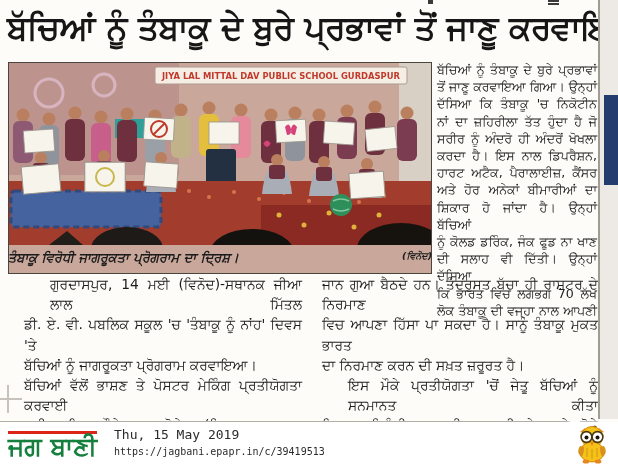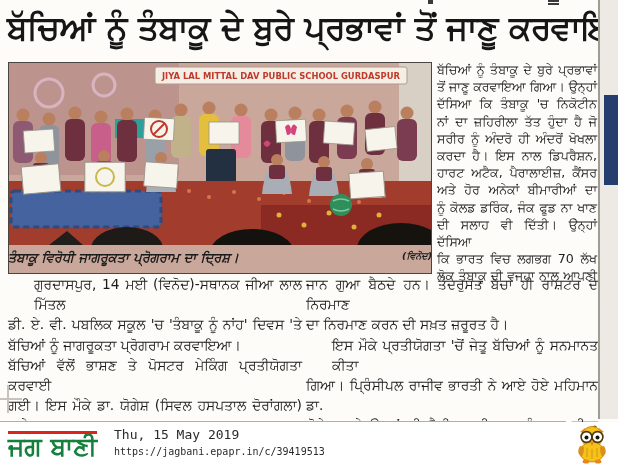--- a/index.html
+++ b/index.html
@@ -46,21 +46,21 @@
     position:absolute; left:437px; top:61px; width:160px;
   }
   .col-right .line { font-size:12.6px; line-height:17.2px; }
 
   .col-b1 {
     position:absolute; left:8px; top:274px; width:294px;
   }
   .col-b2 {
     position:absolute; left:306px; top:274px; width:292px;
   }
-  .col-b1 .line, .col-b2 .line { font-size:13.8px; line-height:20.2px; }
+  .col-b1 .line, .col-b2 .line { font-size:13.8px; line-height:20.2px;margin-left:16px; }
 
   
   .v-rule {
     position:absolute; left:598px; top:0; width:2px; height:419px;
     background:#a09b93;
   }
   .side-strip {
     position:absolute; left:600px; top:0; width:18px; height:419px;
     background:#edeae5;
   }
@@ -213,37 +213,39 @@
 
   <div class="col-right">
     <div class="line">ਬੱਚਿਆਂ ਨੂੰ ਤੰਬਾਕੂ ਦੇ ਬੁਰੇ ਪ੍ਰਭਾਵਾਂ</div>
     <div class="line">ਤੋਂ ਜਾਣੂ ਕਰਵਾਇਆ ਗਿਆ। ਉਨ੍ਹਾਂ</div>
     <div class="line">ਦੱਸਿਆ ਕਿ ਤੰਬਾਕੂ 'ਚ ਨਿਕੋਟੀਨ</div>
     <div class="line">ਨਾਂ ਦਾ ਜ਼ਹਿਰੀਲਾ ਤੱਤ ਹੁੰਦਾ ਹੈ ਜੋ</div>
     <div class="line">ਸਰੀਰ ਨੂੰ ਅੰਦਰੋ ਹੀ ਅੰਦਰੋਂ ਖੋਖਲਾ</div>
     <div class="line">ਕਰਦਾ ਹੈ। ਇਸ ਨਾਲ ਡਿਪਰੈਸ਼ਨ,</div>
     <div class="line">ਹਾਰਟ ਅਟੈਕ, ਪੈਰਾਲਾਈਜ਼, ਕੈਂਸਰ</div>
     <div class="line">ਅਤੇ ਹੋਰ ਅਨੇਕਾਂ ਬੀਮਾਰੀਆਂ ਦਾ</div>
+    <div class="line">ਸ਼ਿਕਾਰ ਹੋ ਜਾਂਦਾ ਹੈ। ਉਨ੍ਹਾਂ ਬੱਚਿਆਂ</div>
     <div class="line">ਨੂੰ ਕੋਲਡ ਡਰਿੰਕ, ਜੰਕ ਫੂਡ ਨਾ ਖਾਣ</div>
     <div class="line">ਦੀ ਸਲਾਹ ਵੀ ਦਿੱਤੀ। ਉਨ੍ਹਾਂ ਦੱਸਿਆ</div>
     <div class="line">ਕਿ ਭਾਰਤ ਵਿਚ ਲਗਭਗ 70 ਲੱਖ</div>
     <div class="line">ਲੋਕ ਤੰਬਾਕੂ ਦੀ ਵਜ੍ਹਾ ਨਾਲ ਆਪਣੀ</div>
   </div>
 
   <div class="col-b1">
     <div class="line indent">ਗੁਰਦਾਸਪੁਰ, 14 ਮਈ (ਵਿਨੋਦ)-ਸਥਾਨਕ ਜੀਆ ਲਾਲ ਮਿੱਤਲ</div>
     <div class="line">ਡੀ. ਏ. ਵੀ. ਪਬਲਿਕ ਸਕੂਲ 'ਚ 'ਤੰਬਾਕੂ ਨੂੰ ਨਾਂਹ' ਦਿਵਸ 'ਤੇ</div>
     <div class="line short">ਬੱਚਿਆਂ ਨੂੰ ਜਾਗਰੂਕਤਾ ਪ੍ਰੋਗਰਾਮ ਕਰਵਾਇਆ।</div>
     <div class="line">ਬੱਚਿਆਂ ਵੱਲੋਂ ਭਾਸ਼ਣ ਤੇ ਪੋਸਟਰ ਮੇਕਿੰਗ ਪ੍ਰਤੀਯੋਗਤਾ ਕਰਵਾਈ</div>
     <div class="line">ਗਈ। ਇਸ ਮੌਕੇ ਡਾ. ਯੋਗੇਸ਼ (ਸਿਵਲ ਹਸਪਤਾਲ ਦੋਰਾਂਗਲਾ) ਅਤੇ</div>
 
   </div>
 
   <div class="col-b2">
     <div class="line">ਜਾਨ ਗੁਆ ਬੈਠਦੇ ਹਨ। ਤੰਦਰੁਸਤ ਬੱਚਾ ਹੀ ਰਾਸ਼ਟਰ ਦੇ ਨਿਰਮਾਣ</div>
+    <div class="line">ਵਿਚ ਆਪਣਾ ਹਿੱਸਾ ਪਾ ਸਕਦਾ ਹੈ। ਸਾਨੂੰ ਤੰਬਾਕੂ ਮੁਕਤ ਭਾਰਤ</div>
     <div class="line short">ਦਾ ਨਿਰਮਾਣ ਕਰਨ ਦੀ ਸਖ਼ਤ ਜ਼ਰੂਰਤ ਹੈ।</div>
     <div class="line indent">ਇਸ ਮੌਕੇ ਪ੍ਰਤੀਯੋਗਤਾ 'ਚੋਂ ਜੇਤੂ ਬੱਚਿਆਂ ਨੂੰ ਸਨਮਾਨਤ ਕੀਤਾ</div>
     <div class="line">ਗਿਆ। ਪ੍ਰਿੰਸੀਪਲ ਰਾਜੀਵ ਭਾਰਤੀ ਨੇ ਆਏ ਹੋਏ ਮਹਿਮਾਨ ਡਾ.</div>
     <div class="line">ਯੋਗੇਸ਼ ਅਤੇ ਉਨ੍ਹਾਂ ਦੀ ਮੈਡੀਕਲ ਟੀਮ ਦਾ ਧੰਨਵਾਦ ਕੀਤਾ ਅਤੇ</div>
 
   </div>
 
   <div class="v-rule"></div>
   <div class="side-strip">
     <div class="navy-block"></div>

